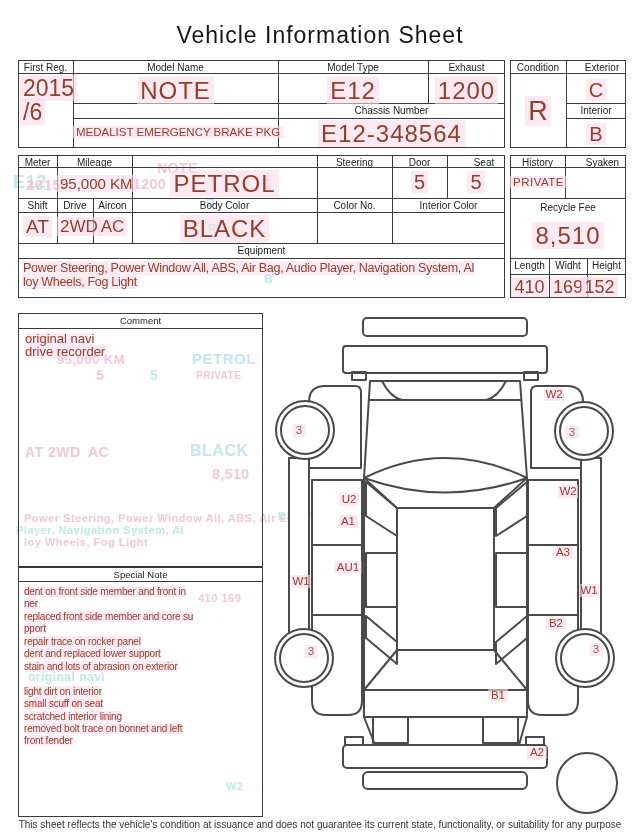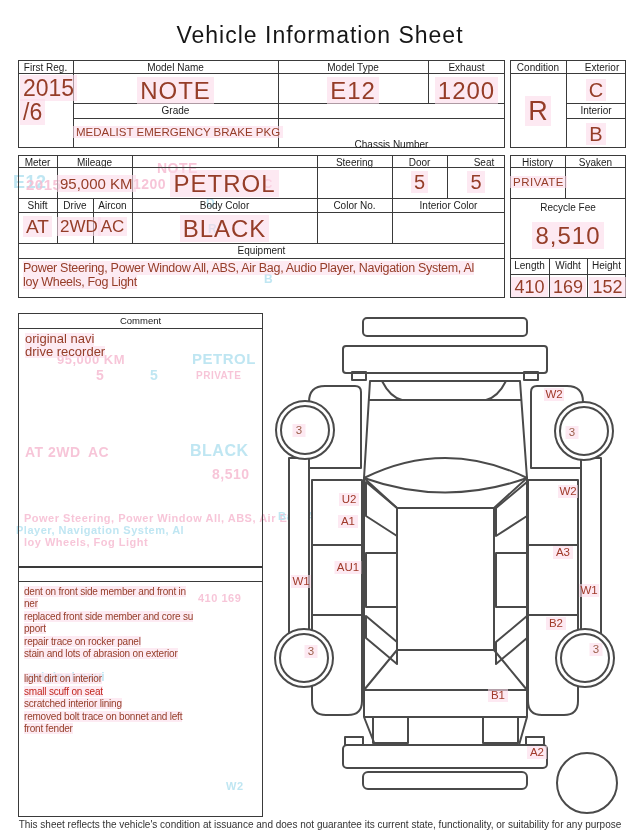--- a/index.html
+++ b/index.html
@@ -71,31 +71,31 @@
     <div class="vline" style="left:278px;top:60px;height:88px;"></div>
     <div class="vline" style="left:428px;top:60px;height:43px;"></div>
     <div class="hline" style="left:18px;top:73px;width:487px;"></div>
     <div class="hline" style="left:73px;top:103px;width:432px;"></div>
     <div class="hline" style="left:73px;top:118px;width:432px;"></div>
 
     <div class="hdr" style="left:18px;top:61px;width:55px;">First Reg.</div>
     <div class="hdr" style="left:73px;top:61px;width:205px;">Model Name</div>
     <div class="hdr" style="left:278px;top:61px;width:150px;">Model Type</div>
     <div class="hdr" style="left:428px;top:61px;width:77px;">Exhaust</div>
-    <div class="hdr" style="left:73px;top:104px;width:205px;">Grade</div>
-    <div class="hdr" style="left:278px;top:104px;width:227px;margin-top:34px;">Chassis Number</div>
+    <div class="hdr" style="left:278px;top:104px;width:227px;">Chassis Number</div>
 
     <div class="val" style="left:20px;top:76px;width:53px;text-align:left;font-size:23px;line-height:24px;">
       <span>2015</span><br>
       <span>/6</span>
     </div>
     <div class="val big" style="left:73px;top:77px;width:205px;"><span>NOTE</span></div>
     <div class="val big" style="left:278px;top:77px;width:150px;"><span>E12</span></div>
     <div class="val big" style="left:428px;top:77px;width:77px;"><span>1200</span></div>
     <div class="val" style="left:73px;top:126px;width:205px;font-size:11.5px;"><span>MEDALIST EMERGENCY BRAKE PKG</span></div>
+    <div class="val big" style="left:278px;top:120px;width:227px;"><span>E12-348564</span></div>
 
     <div class="box" style="left:510px;top:60px;width:116px;height:88px;"></div>
     <div class="vline" style="left:566px;top:60px;height:88px;"></div>
     <div class="hline" style="left:510px;top:73px;width:116px;"></div>
     <div class="hline" style="left:566px;top:103px;width:60px;"></div>
     <div class="hline" style="left:566px;top:118px;width:60px;"></div>
 
     <div class="hdr" style="left:510px;top:61px;width:56px;">Condition</div>
     <div class="hdr" style="left:566px;top:61px;width:72px;text-align:center;">Exterior</div>
     <div class="hdr" style="left:566px;top:104px;width:60px;">Interior</div>
@@ -149,49 +149,51 @@
     <div class="box" style="left:510px;top:155px;width:116px;height:143px;"></div>
     <div class="vline" style="left:565px;top:155px;height:43px;"></div>
     <div class="hline" style="left:510px;top:167px;width:116px;"></div>
     <div class="hline" style="left:510px;top:198px;width:116px;"></div>
     <div class="hline" style="left:510px;top:258px;width:116px;"></div>
     <div class="hline" style="left:510px;top:274px;width:116px;"></div>
     <div class="vline" style="left:549px;top:258px;height:40px;"></div>
     <div class="vline" style="left:587px;top:258px;height:40px;"></div>
 
     <div class="hdr" style="left:510px;top:156px;width:55px;">History</div>
-    <div class="hdr" style="left:565px;top:156px;width:61px;">Syaken</div>
+    <div class="hdr" style="left:565px;top:156px;width:75px;">Syaken</div>
     <div class="val" style="left:510px;top:176px;width:55px;font-size:11.5px;letter-spacing:.5px;"><span>PRIVATE</span></div>
 
     <div class="hdr" style="left:510px;top:201px;width:116px;">Recycle Fee</div>
     <div class="val big" style="left:510px;top:222px;width:116px;"><span>8,510</span></div>
 
     <div class="hdr" style="left:510px;top:259px;width:39px;">Length</div>
     <div class="hdr" style="left:549px;top:259px;width:38px;">Widht</div>
     <div class="hdr" style="left:587px;top:259px;width:39px;">Height</div>
     <div class="val" style="left:510px;top:277px;width:39px;font-size:18px;"><span>410</span></div>
     <div class="val" style="left:549px;top:277px;width:38px;font-size:18px;"><span>169</span></div>
-    <div class="val" style="left:580px;top:277px;width:39px;font-size:18px;padding-left:8px;"><span>152</span></div>
+    <div class="val" style="left:580px;top:277px;width:39px;font-size:18px;"><span>152</span></div>
 
     <div class="box" style="left:18px;top:313px;width:245px;height:254px;"></div>
     <div class="hline" style="left:18px;top:328px;width:245px;"></div>
     <div class="hdr" style="left:18px;top:314px;width:245px;font-size:9.5px;">Comment</div>
     <div class="abs" style="left:25px;top:333px;width:232px;color:#953d28;font-size:13px;line-height:12.5px;">
         <div class="noteline"><span>original navi</span></div>
         <div class="noteline"><span>drive recorder</span></div>
       </div>
 
     <div class="box" style="left:18px;top:567px;width:245px;height:250px;"></div>
     <div class="hline" style="left:18px;top:581px;width:245px;"></div>
+    <div class="hdr" style="left:18px;top:568px;width:245px;font-size:9.5px;">Special Note</div>
     <div class="abs" style="left:24px;top:586px;width:236px;color:#953d28;font-size:10px;line-height:12.45px;letter-spacing:-0.2px;">
         <div class="noteline"><span>dent on front side member and front in</span></div>
         <div class="noteline"><span>ner</span></div>
         <div class="noteline"><span>replaced front side member and core su</span></div>
         <div class="noteline"><span>pport</span></div>
         <div class="noteline"><span>repair trace on rocker panel</span></div>
+        <div class="noteline"><span>dent and replaced lower support</span></div>
         <div class="noteline"><span>stain and lots of abrasion on exterior</span></div>
         <div class="noteline">&nbsp;</div>
         <div class="noteline"><span>light dirt on interior</span></div>
         <div class="noteline"><span style="color: rgb(194, 39, 31);">small scuff on seat</span></div>
         <div class="noteline"><span>scratched interior lining</span></div>
         <div class="noteline"><span>removed bolt trace on bonnet and left</span></div>
         <div class="noteline"><span>front fender</span></div>
       </div>
 
     <svg class="abs" style="left:268px;top:308px;" width="372" height="512" viewBox="0 0 372 512">

